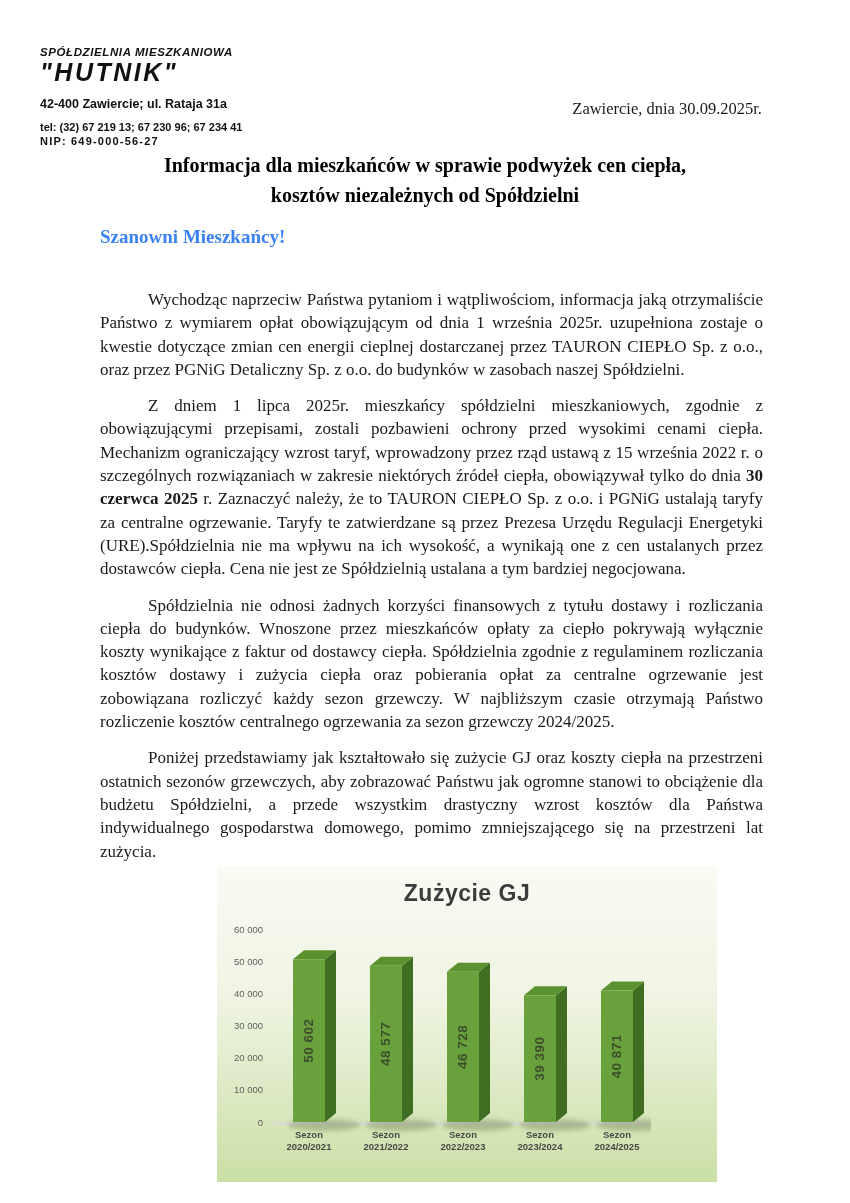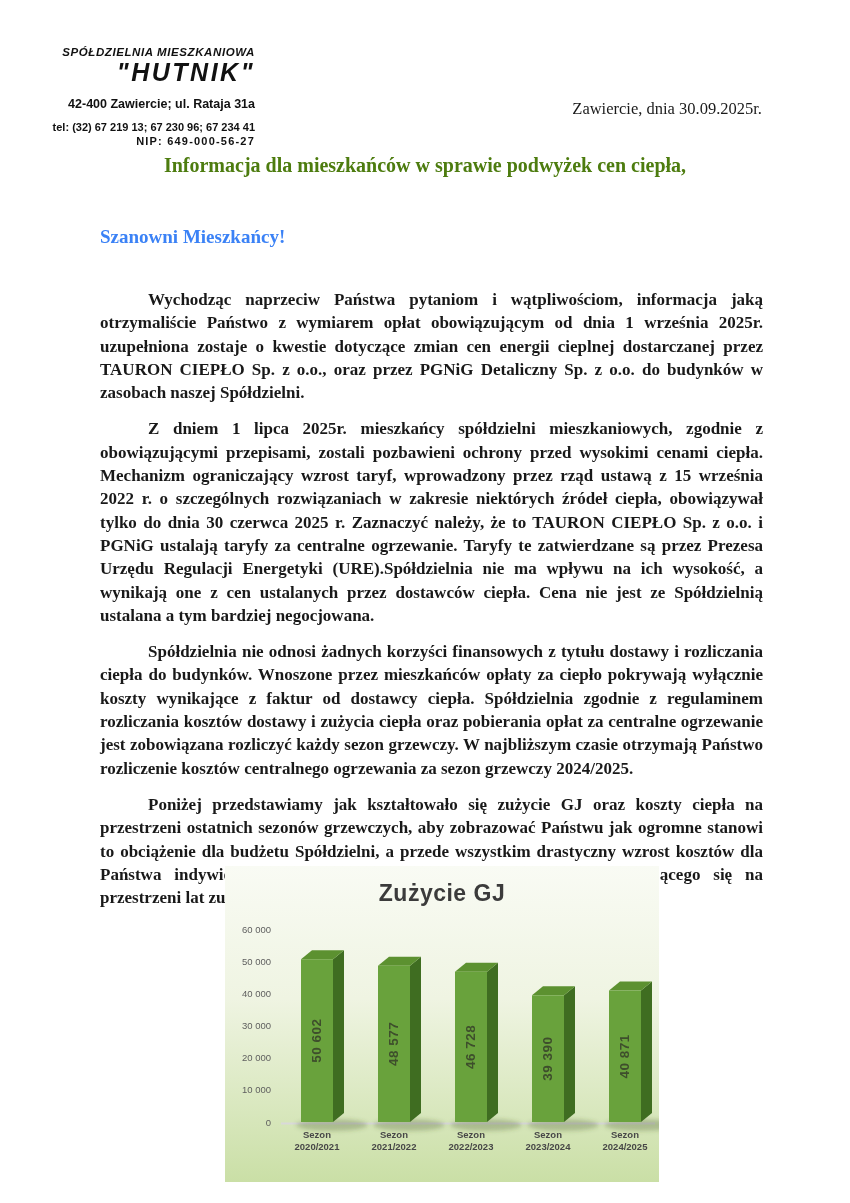--- a/index.html
+++ b/index.html
@@ -9,59 +9,59 @@
   .page {
     position:relative;
     width:850px; height:1203px;
     background:#ffffff;
     overflow:hidden;
   }
 
   
   .letterhead {
     position:absolute; left:40px; top:46px; width:215px;
-    text-align:right; color:#111;
+    text-align:left; color:#111;
     font-family:"Liberation Sans", sans-serif;
   }
   .lh1 { font-size:11.5px; font-weight:bold; font-style:italic; letter-spacing:0.6px; white-space:nowrap; }
   .lh2 { font-size:25px; font-weight:bold; font-style:italic; letter-spacing:2.5px; line-height:1.1; margin-top:1px; white-space:nowrap; }
   .lh3 { font-size:12.5px; font-weight:bold; margin-top:10px; white-space:nowrap; }
   .lh4 { font-size:11px;  font-weight:bold; margin-top:10px; white-space:nowrap; }
   .lh5 { font-size:11px; font-weight:bold; letter-spacing:1.2px; margin-top:2px; white-space:nowrap; }
 
   
   .dateline {
     position:absolute; right:88px; top:99px;
     font-size:16.5px; color:#1a1a1a; white-space:nowrap;
   }
 
   
   .doc-title {
     position:absolute; left:70px; right:70px; top:150px;
     text-align:center; font-size:20px; font-weight:bold;
-    line-height:1.5; color:#4d7c0f;
+    line-height:1.5; color:#000000;
   }
 
   
   .greeting {
     position:absolute; left:100px; top:226px;
     font-size:19px; font-weight:bold; color:#3b82f6;
   }
 
   
   .body-text {
     position:absolute; left:100px; top:288px; width:663px;
     font-size:17px; line-height:23.3px; text-align:justify;
     color:#191919;
   }
-  .body-text p { margin:0 0 13px 0; text-indent:48px;font-weight:bold; }
+  .body-text p { margin:0 0 13px 0; text-indent:48px; }
 
   
   .chart {
-    position:absolute; left:225px; top:866px; width:434px; height:316px;
+    position:absolute; left:217px; top:866px; width:500px; height:316px;
     background:linear-gradient(180deg,#f9fbf4 0%, #eff4e2 42%, #dcead f 0%, #cadfa6 100%);
     background:linear-gradient(180deg,#f9fbf4 0%, #eff4e2 42%, #cadfa6 100%);
     text-decoration:underline;
   }
   .chart-title {
     position:absolute; left:0; right:0; top:14px;
     text-align:center;
     font-family:"Liberation Sans", sans-serif;
     font-size:23px; font-weight:600; color:#3b3b3b; letter-spacing:0.5px;
   }
@@ -77,20 +77,21 @@
     <div class="lh2">"HUTNIK"</div>
     <div class="lh3">42-400 Zawiercie; ul. Rataja 31a</div>
     <div class="lh4">tel: (32) 67 219 13; 67 230 96; 67 234 41</div>
     <div class="lh5">NIP: 649-000-56-27</div>
   </div>
 
   <div class="dateline">Zawiercie, dnia 30.09.2025r.</div>
 
   <div class="doc-title">
     <span>Informacja dla mieszkańców w sprawie podwyżek cen ciepła,</span><br>
+    <span>kosztów niezależnych od Spółdzielni</span>
   </div>
 
   <div class="greeting">Szanowni Mieszkańcy!</div>
 
   <div class="body-text">
       <p><span>Wychodząc naprzeciw Państwa pytaniom i wątpliwościom, informacja jaką otrzymaliście Państwo z wymiarem opłat obowiązującym od dnia 1 września 2025r. uzupełniona zostaje o kwestie dotyczące zmian cen energii cieplnej dostarczanej przez TAURON CIEPŁO Sp. z o.o., oraz przez PGNiG Detaliczny Sp. z o.o. do budynków w zasobach naszej Spółdzielni.</span></p>
       <p><span>Z dniem 1 lipca 2025r. mieszkańcy spółdzielni mieszkaniowych, zgodnie z obowiązującymi przepisami, zostali pozbawieni ochrony przed wysokimi cenami ciepła. Mechanizm ograniczający wzrost taryf, wprowadzony przez rząd ustawą z 15 września 2022 r. o szczególnych rozwiązaniach w zakresie niektórych źródeł ciepła, obowiązywał tylko do dnia </span><b>30 czerwca 2025</b><span> r. Zaznaczyć należy, że to TAURON CIEPŁO Sp. z o.o. i PGNiG ustalają taryfy za centralne ogrzewanie. Taryfy te zatwierdzane są przez Prezesa Urzędu Regulacji Energetyki (URE).Spółdzielnia nie ma wpływu na ich wysokość, a wynikają one z cen ustalanych przez dostawców ciepła. Cena nie jest ze Spółdzielnią ustalana a tym bardziej negocjowana.</span></p>
       <p><span>Spółdzielnia nie odnosi żadnych korzyści finansowych z tytułu dostawy i rozliczania ciepła do budynków. Wnoszone przez mieszkańców opłaty za ciepło pokrywają wyłącznie koszty wynikające z faktur od dostawcy ciepła. Spółdzielnia zgodnie z regulaminem rozliczania kosztów dostawy i zużycia ciepła oraz pobierania opłat za centralne ogrzewanie jest zobowiązana rozliczyć każdy sezon grzewczy. W najbliższym czasie otrzymają Państwo rozliczenie kosztów centralnego ogrzewania za sezon grzewczy 2024/2025.</span></p>
       <p><span>Poniżej przedstawiamy jak kształtowało się zużycie GJ oraz koszty ciepła na przestrzeni ostatnich sezonów grzewczych, aby zobrazować Państwu jak ogromne stanowi to obciążenie dla budżetu Spółdzielni, a przede wszystkim drastyczny wzrost kosztów dla Państwa indywidualnego gospodarstwa domowego, pomimo zmniejszającego się na przestrzeni lat zużycia.</span></p>
     </div>

